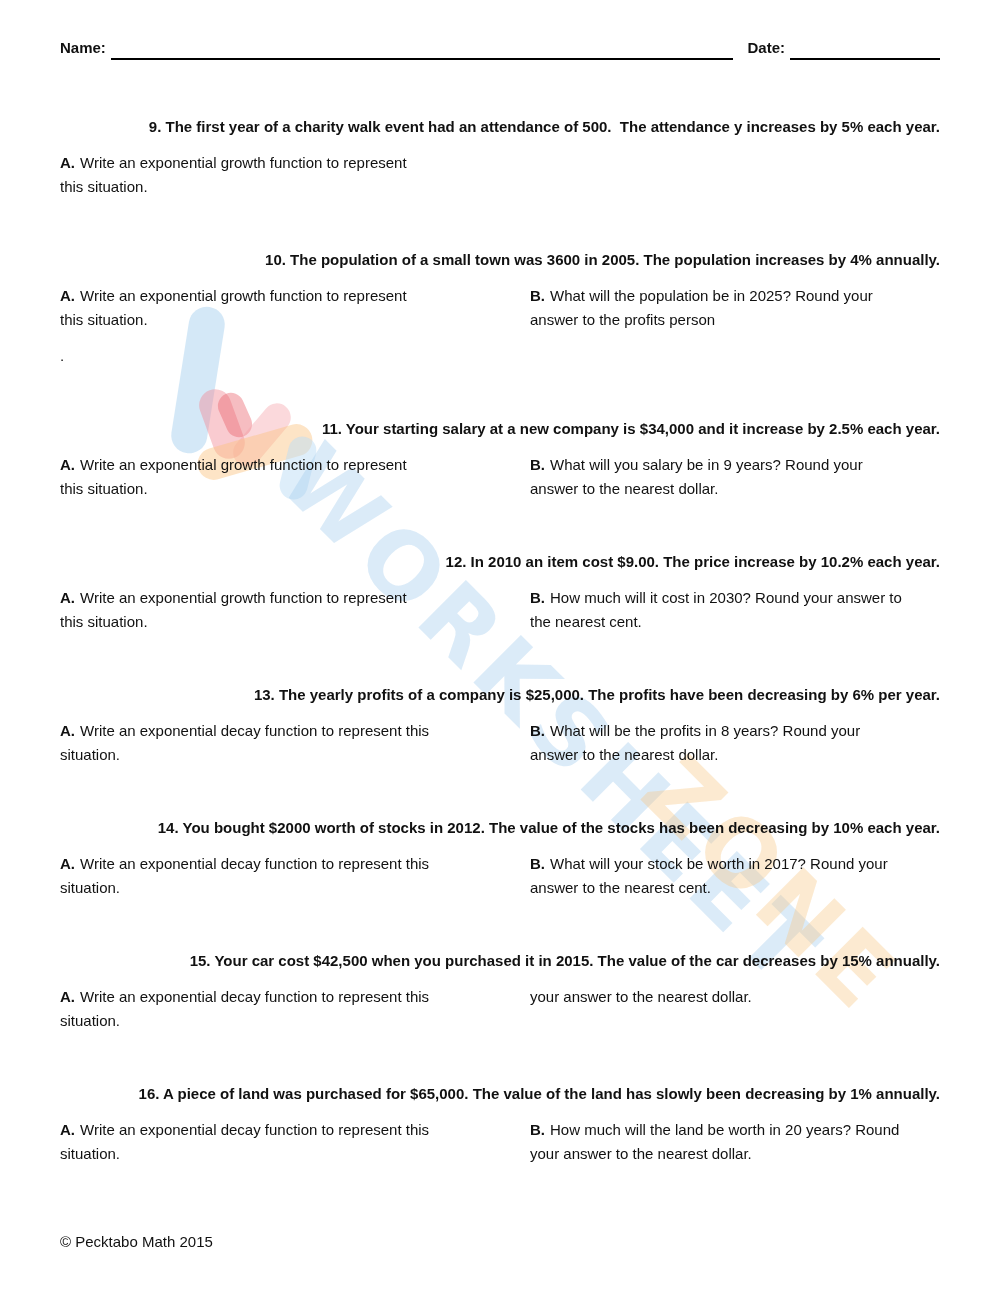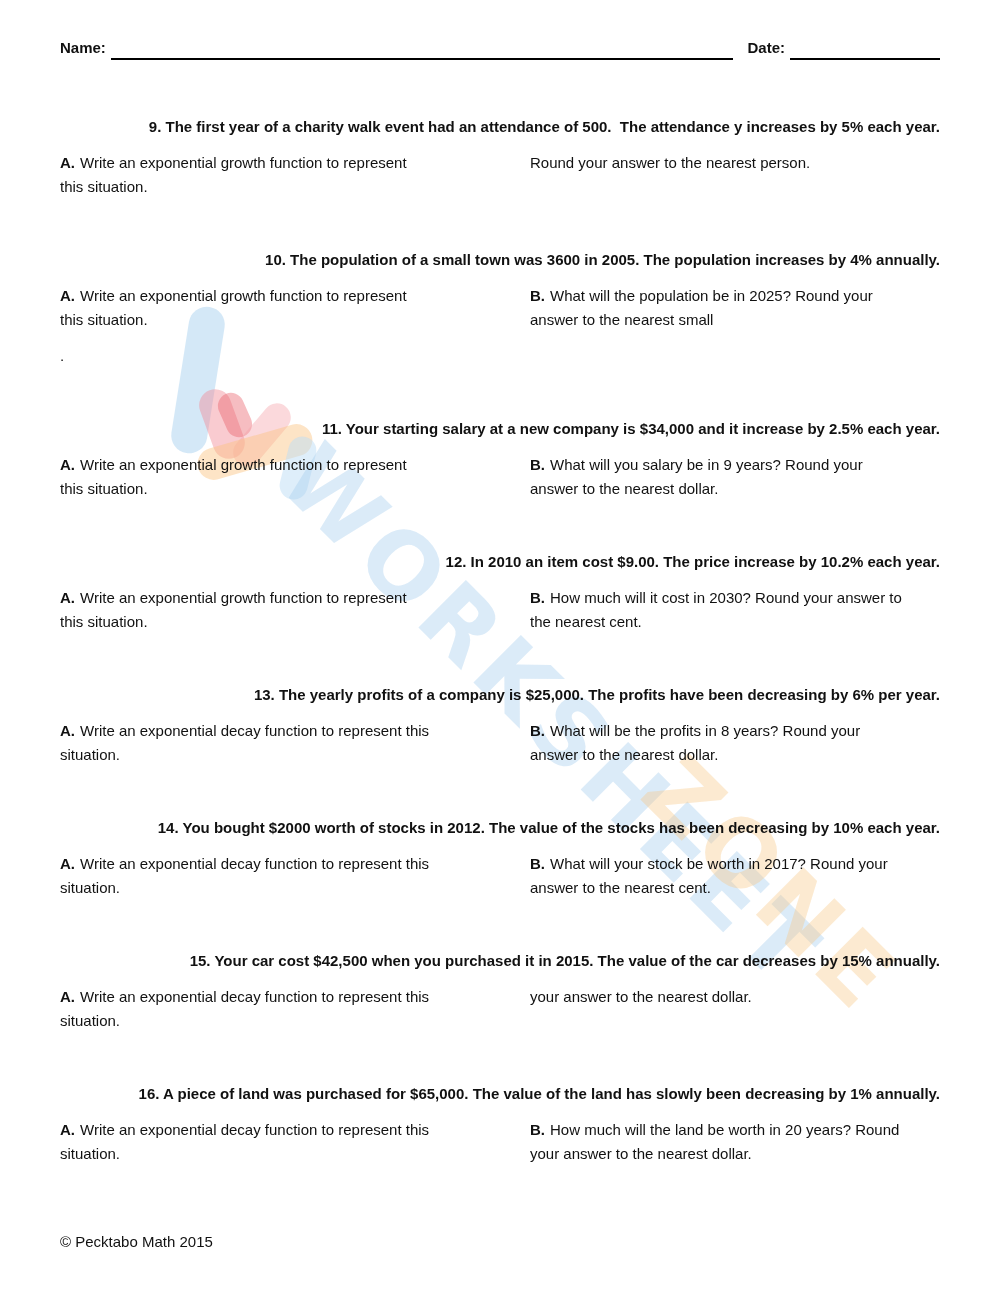--- a/index.html
+++ b/index.html
@@ -74,35 +74,34 @@
   </div>
 
   <div class="question">
     <div class="prompt">9. The first year of a charity walk event had an attendance of 500.  The attendance y increases by 5% each year.</div>
     <div class="parts">
       <div class="col-a">
         <div class="pline"><span class="plabel">A.</span><span>Write an exponential growth function to represent</span></div>
         <div class="pline">this situation.</div>
       </div>
       <div class="col-b">
-        <div class="pline">Round your answer to the nearest person.</div>
       </div>
     </div>
   </div>
 
   <div class="question">
     <div class="prompt">10. The population of a small town was 3600 in 2005. The population increases by 4% annually.</div>
     <div class="parts">
       <div class="col-a">
         <div class="pline"><span class="plabel">A.</span><span>Write an exponential growth function to represent</span></div>
         <div class="pline">this situation.</div>
       </div>
       <div class="col-b">
         <div class="pline"><span class="plabel">B.</span><span>What will the population be in 2025? Round your</span></div>
-        <div class="pline">answer to the nearest small</div>
+        <div class="pline">answer to the profits person</div>
       </div>
     </div>
     <div class="note">.</div>
   </div>
 
   <div class="question">
     <div class="prompt">11. Your starting salary at a new company is $34,000 and it increase by 2.5% each year.</div>
     <div class="parts">
       <div class="col-a">
         <div class="pline"><span class="plabel">A.</span><span>Write an exponential growth function to represent</span></div>

